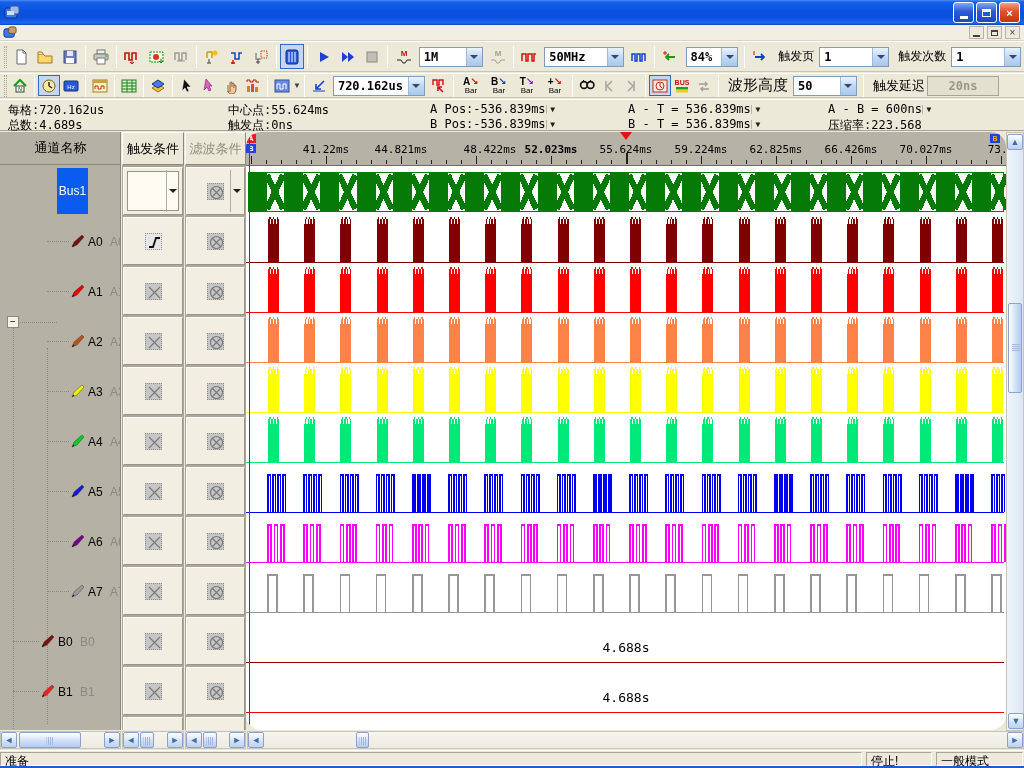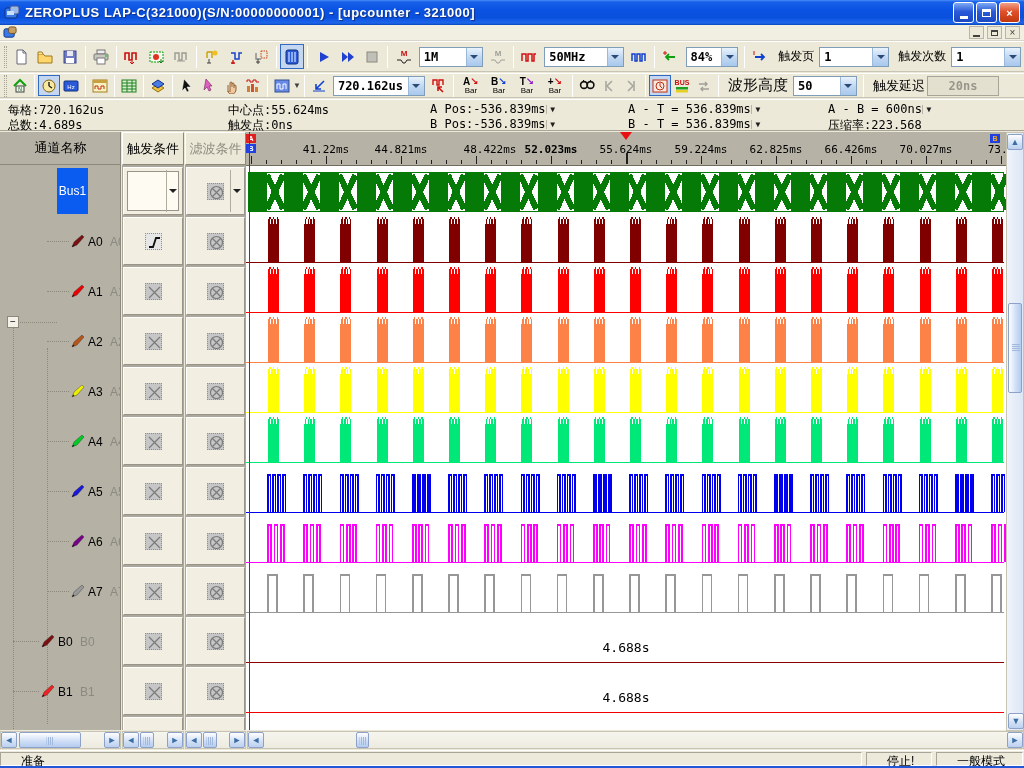--- a/index.html
+++ b/index.html
@@ -87,21 +87,21 @@
     display:flex; align-items:center; justify-content:center; font-size:12px; }
   .chname { position:absolute; font-size:12px; color:#000; white-space:nowrap; }
   .chport { position:absolute; font-size:12px; color:#8A8A80; white-space:nowrap; }
   .pen { position:absolute; width:16px; height:16px; }
   .dotted-v { position:absolute; border-left:1px dotted #8C887C; width:0; }
   .dotted-h { position:absolute; border-top:1px dotted #8C887C; height:0; }
   .expander { position:absolute; left:7px; top:184px; width:12px; height:12px; background:#F4F2E8; border:1px solid #8C887C;
     display:flex; align-items:center; justify-content:center; font-size:10px; line-height:10px; color:#000; }
 
   
-  #wavearea { position:absolute; left:246px; top:132px; width:760px; height:598px; background:#fff; overflow:hidden; }
+  #wavearea { position:absolute; left:246px; top:132px; width:760px; height:598px; background:#fff; overflow:hidden;border-radius:15px; }
   #ruler { position:absolute; left:0; top:0; width:760px; height:34px; background:#B6B2A6; border-bottom:1px solid #706C60; }
   .rlabel { position:absolute; top:11px; transform:translateX(-50%); font-family:"DejaVu Sans Mono",monospace; font-size:11px; color:#000; white-space:nowrap; }
   .rtick { position:absolute; bottom:1px; width:1px; background:#202020; }
   #trig-tri { position:absolute; top:0; width:0; height:0; border-left:6px solid transparent; border-right:6px solid transparent; border-top:8px solid #E81010; }
   .flag { position:absolute; width:10px; height:9px; font-size:7px; line-height:9px; text-align:center; color:#fff; font-weight:bold; }
   #redline { position:absolute; left:3px; top:0; width:1px; height:598px; background:#E80000; z-index:6; }
   .wrow { position:absolute; left:0; width:760px; height:50px; }
 
   
   .sb { position:absolute; height:18px; top:731px; background:linear-gradient(180deg,#F6F5EE,#EDEBE0); border:1px solid #C8C4B4; display:flex; align-items:center; }
@@ -113,35 +113,34 @@
   #vscroll { position:absolute; left:1006px; top:132px; width:18px; height:599px;
     background:linear-gradient(90deg,#F0F4FB,#DCE6F6); border:1px solid #C8C4B4; }
   #vscroll .sbtn { margin:0 auto; }
   #vthumb { position:absolute; left:1px; top:170px; width:14px; height:90px;
     background:linear-gradient(90deg,#FEFEFF,#CDDDF6 60%,#B4CCF0); border:1px solid #8CA0C8; border-radius:2px; }
   #vthumb:after { content:""; position:absolute; top:50%; left:3px; margin-top:-4px; width:8px; height:8px;
     background:repeating-linear-gradient(180deg,#9FB8DC 0 1px,transparent 1px 2px); }
 
   
   #statusbar { position:absolute; left:0; top:750px; width:1024px; height:16px; background:#EDEADC; border-top:1px solid #fff; font-size:12px; }
-  .sb-panel { position:absolute; top:1px; height:14px; border:1px solid #A8A498; border-bottom-color:#fff; border-right-color:#fff; padding:0 20px; white-space:nowrap; }
+  .sb-panel { position:absolute; top:1px; height:14px; border:1px solid #A8A498; border-bottom-color:#fff; border-right-color:#fff; padding:0 4px; white-space:nowrap; }
   #winframe-bottom { position:absolute; left:0; top:766px; width:1024px; height:2px; background:#2258D8; }
 </style>
 </head>
 <body>
 
 <div id="app">
 
   <div id="titlebar">
     <svg id="title-icon" viewBox="0 0 17 17">
       <rect x="1" y="4" width="12" height="10" rx="2" fill="#3A7AE8" stroke="#10307F"></rect>
       <rect x="6" y="2" width="9" height="8" rx="2" fill="#9AB8E8" stroke="#40548F"></rect>
       <rect x="3" y="7" width="7" height="4" fill="#C8E0FF"></rect>
     </svg>
-    <span id="title-text">ZEROPLUS LAP-C(321000)(S/N:00000000001) - [upcounter - 321000]</span>
     <div id="title-buttons">
       <div class="tbtn">
           <div class="glyph-min"></div>
         </div>
       <div class="tbtn">
           <div class="glyph-restore"></div>
         </div>
       <div class="tbtn close">×</div>
     </div>
   </div>

